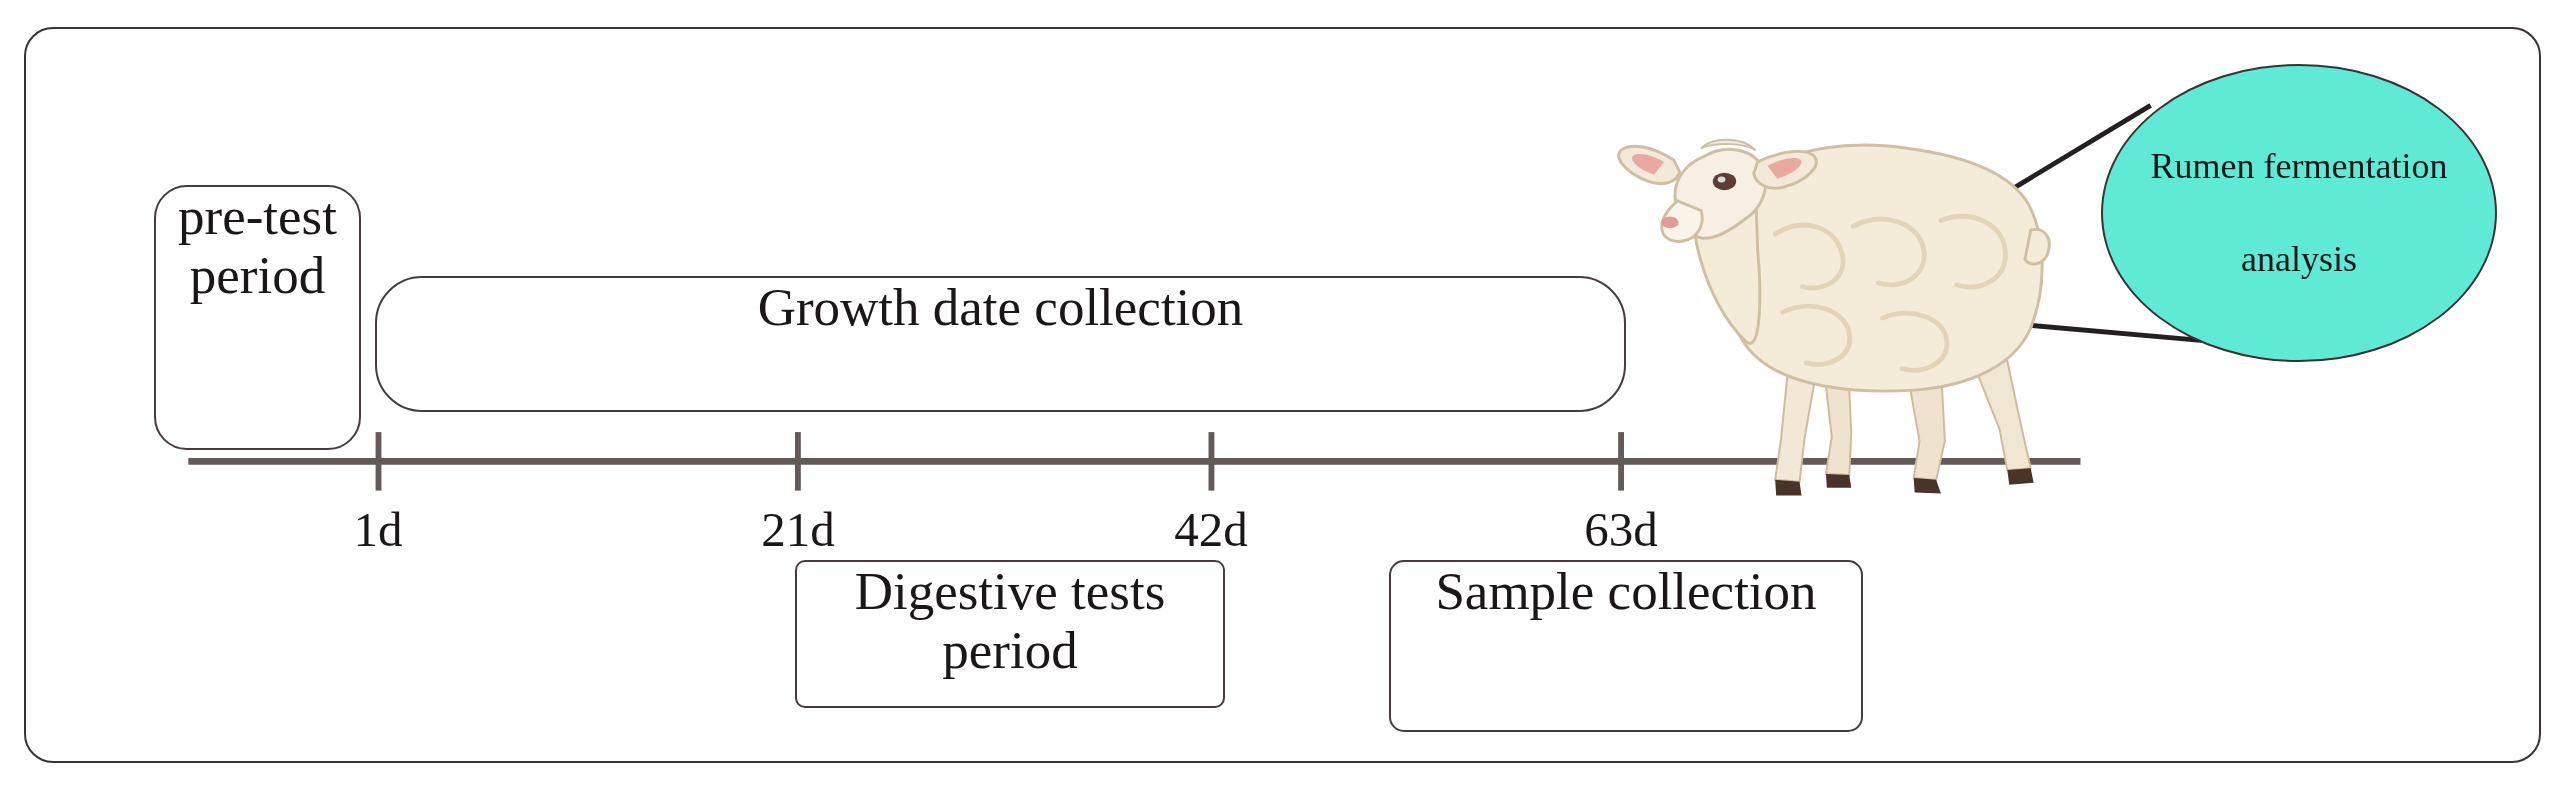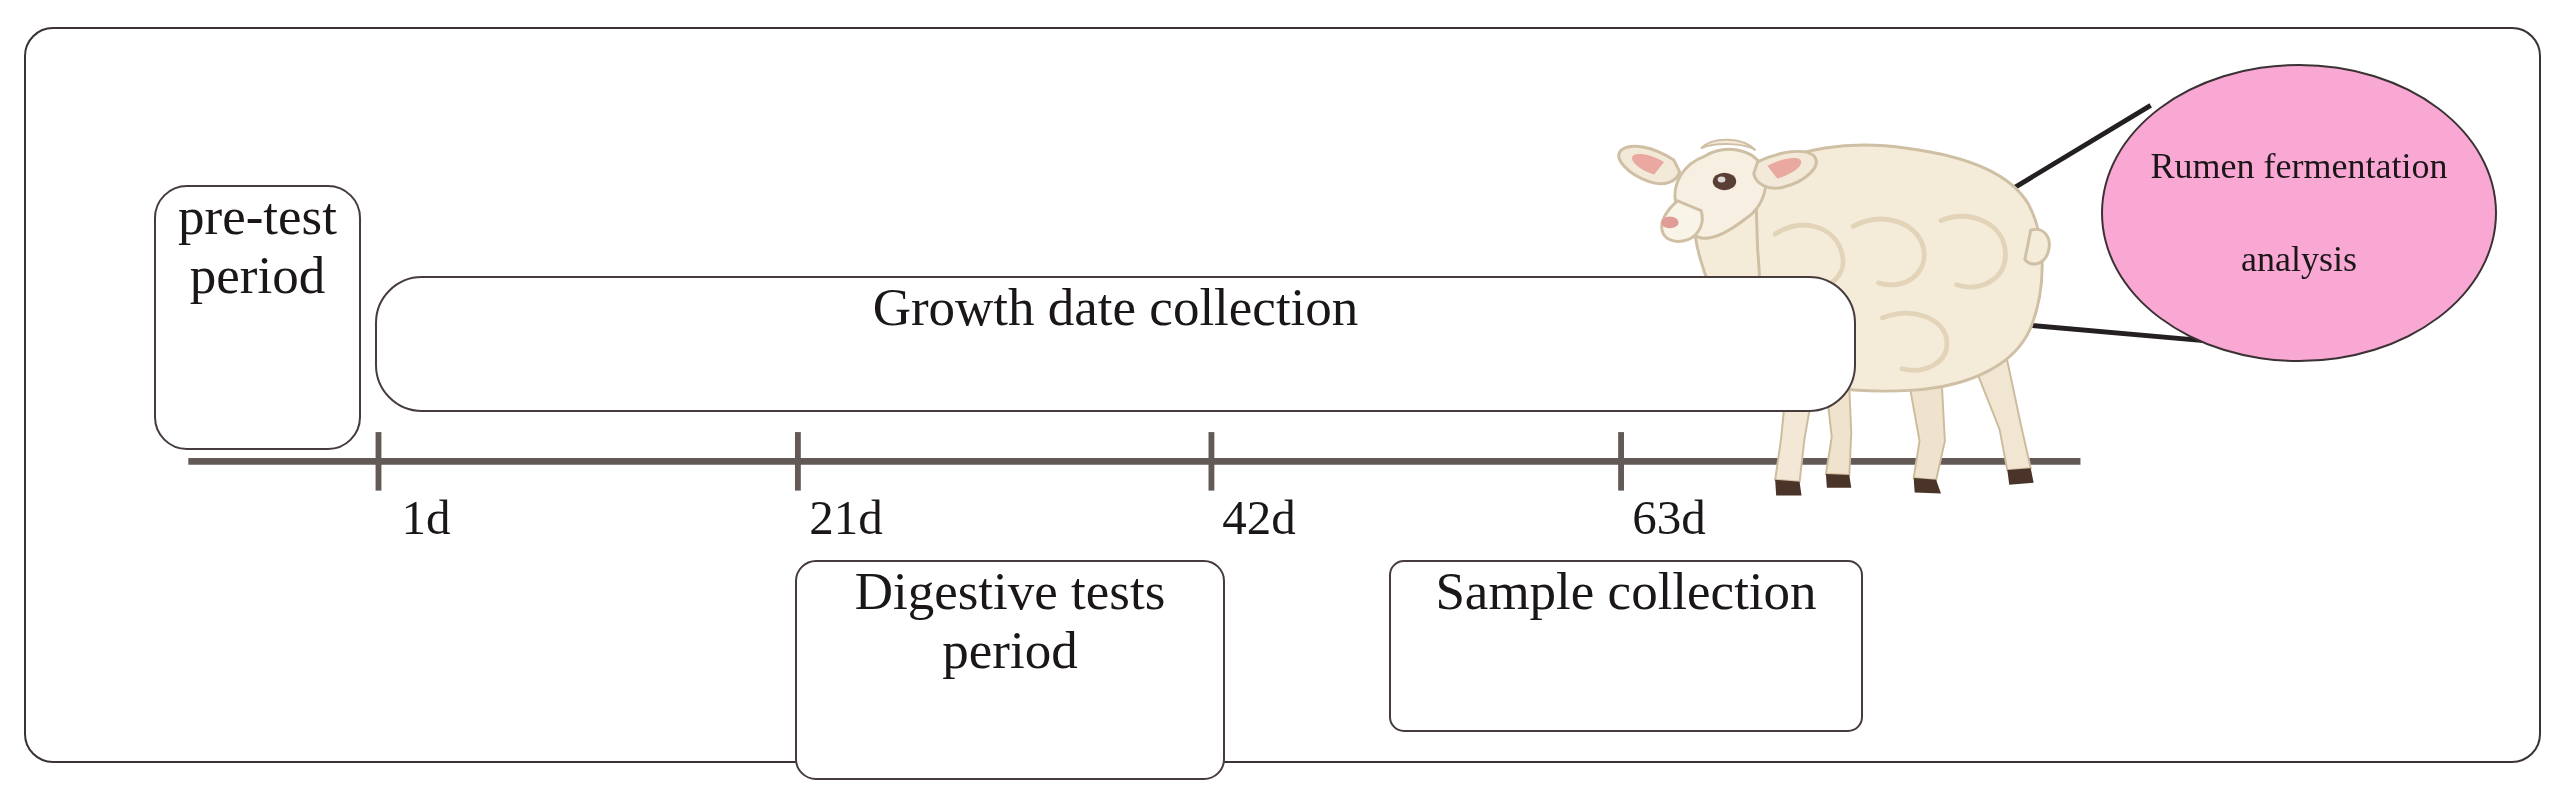--- a/index.html
+++ b/index.html
@@ -56,66 +56,65 @@
     left: 154px;
     top: 185px;
     width: 207px;
     height: 265px;
     border-radius: 33px;
     font-size: 53px;
   }
   .box-growth {
     left: 375px;
     top: 276px;
-    width: 1481px;
+    width: 1251px;
     height: 136px;
     border-radius: 47px;
     font-size: 53px;
     font-family: Liberation Serif, serif;
   }
   .box-digestive {
     left: 795px;
     top: 560px;
     width: 430px;
-    height: 220px;
-    border-radius: 21px;
+    height: 148px;
+    border-radius: 10px;
     font-size: 53px;
   }
   .box-sample {
     left: 1389px;
     top: 560px;
     width: 474px;
     height: 172px;
     border-radius: 15px;
     font-size: 53px;
   }
   .box-text {
     padding: 0 9.8px;
   }
   
   .tick-label {
     position: absolute;
-    top: 489px;
+    top: 501px;
     transform: translateX(-50%);
     font-size: 49px;
     color: #1b1718;
     white-space: nowrap;
-    margin-left: 48px;
   }
   
   .callout-ellipse {
     position: absolute;
     left: 2101px;
     top: 64px;
     width: 396px;
     height: 298px;
     box-sizing: border-box;
     border: 2.9px solid #3b3234;
     border-radius: 50%;
-    background: #f9a8d4;
+    background: #5eead4;
     display: flex;
     align-items: center;
     justify-content: center;
   }
   .callout-text {
     font-size: 36px;
     line-height: 1.3;
     text-align: center;
     color: #1b1718;
     width: 380px;

